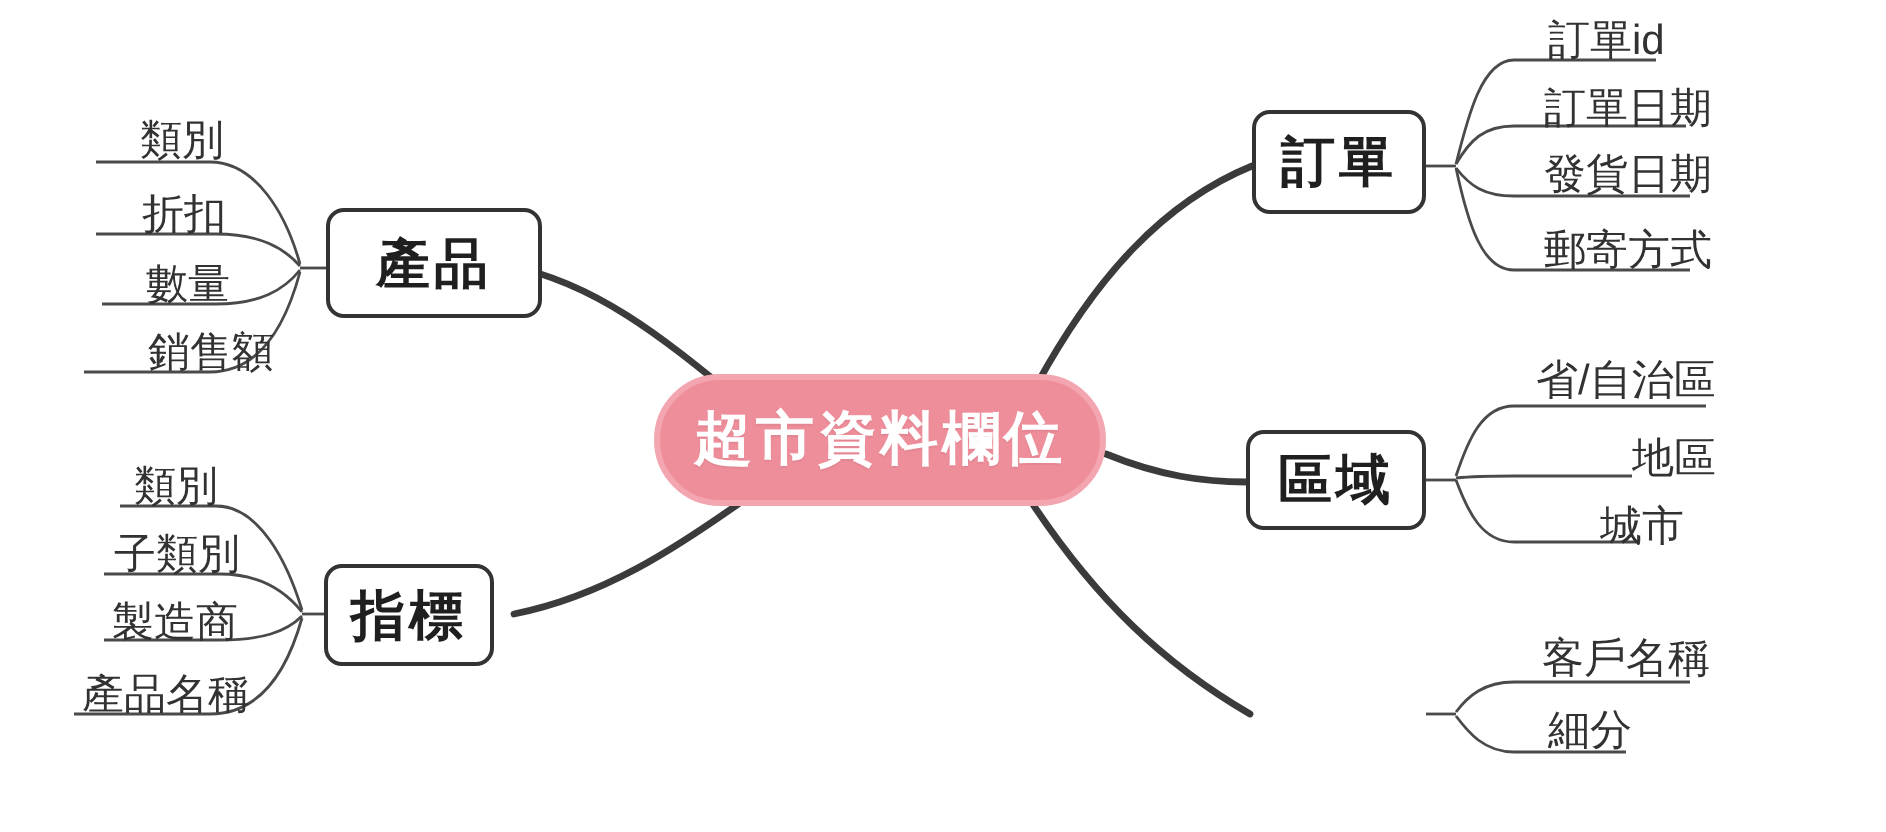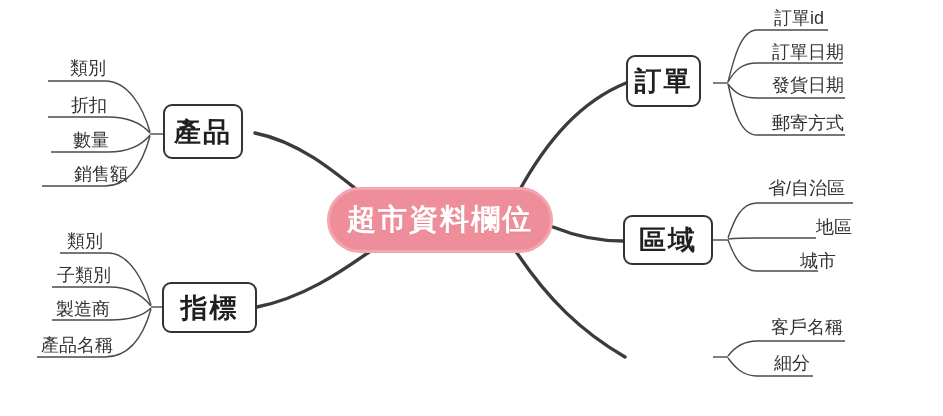--- a/index.html
+++ b/index.html
@@ -55,21 +55,21 @@
     font-weight: 700;
     font-size: 29px;
     letter-spacing: 2px;
     color: var(--center-text, #ffffff);
     box-sizing: border-box;
     cursor: pointer;
     text-shadow: 0 1px 1px rgba(0,0,0,0.06);
   }
   .leaf {
     position: absolute;
-    font-size: 18px;
+    font-size: 21px;
     color: var(--leaf-text, #323232);
     white-space: nowrap;
     cursor: pointer;
   }
 </style>
 </head>
 <body>
 
 <div id="canvas">
 
@@ -104,23 +104,23 @@
     <path class="thin" d="M 728 239 C 738 238, 746 238, 757 238 H 816"></path>
     <path class="thin" d="M 728 240 C 734 256, 741 271, 757 271 H 818"></path>
 
     <path class="thin" d="M 713 357 H 728"></path>
     <path class="thin" d="M 728 356 C 734 348, 742 341, 757 341 H 845"></path>
     <path class="thin" d="M 728 358 C 734 366, 742 376, 757 376 H 813"></path>
   </svg>
 
   <div class="center-node">超市資料欄位</div>
 
-  <div class="node" style="left:163px; top:104px; width:80px; height:55px;">產品</div>
-  <div class="node" style="left:162px; top:282px; width:95px; height:51px;">指標</div>
-  <div class="node" style="left:626px; top:55px; width:75px; height:52px;">訂單</div>
+  <div class="node" style="left:163px; top:104px; width:108px; height:55px;">產品</div>
+  <div class="node" style="left:162px; top:282px; width:85px; height:51px;">指標</div>
+  <div class="node" style="left:626px; top:55px; width:87px; height:52px;">訂單</div>
   <div class="node" style="left:623px; top:215px; width:90px; height:50px;font-family:Liberation Serif, serif;">區域</div>
 
   <div class="leaf" style="left:70px; top:56px;">類別</div>
   <div class="leaf" style="left:71px; top:93px;">折扣</div>
   <div class="leaf" style="left:73px; top:128px;">數量</div>
   <div class="leaf" style="left:57px; top:162px;margin-left:17px;">銷售額</div>
 
   <div class="leaf" style="left:67px; top:229px;">類別</div>
   <div class="leaf" style="left:57px; top:263px;">子類別</div>
   <div class="leaf" style="left:56px; top:297px;">製造商</div>

